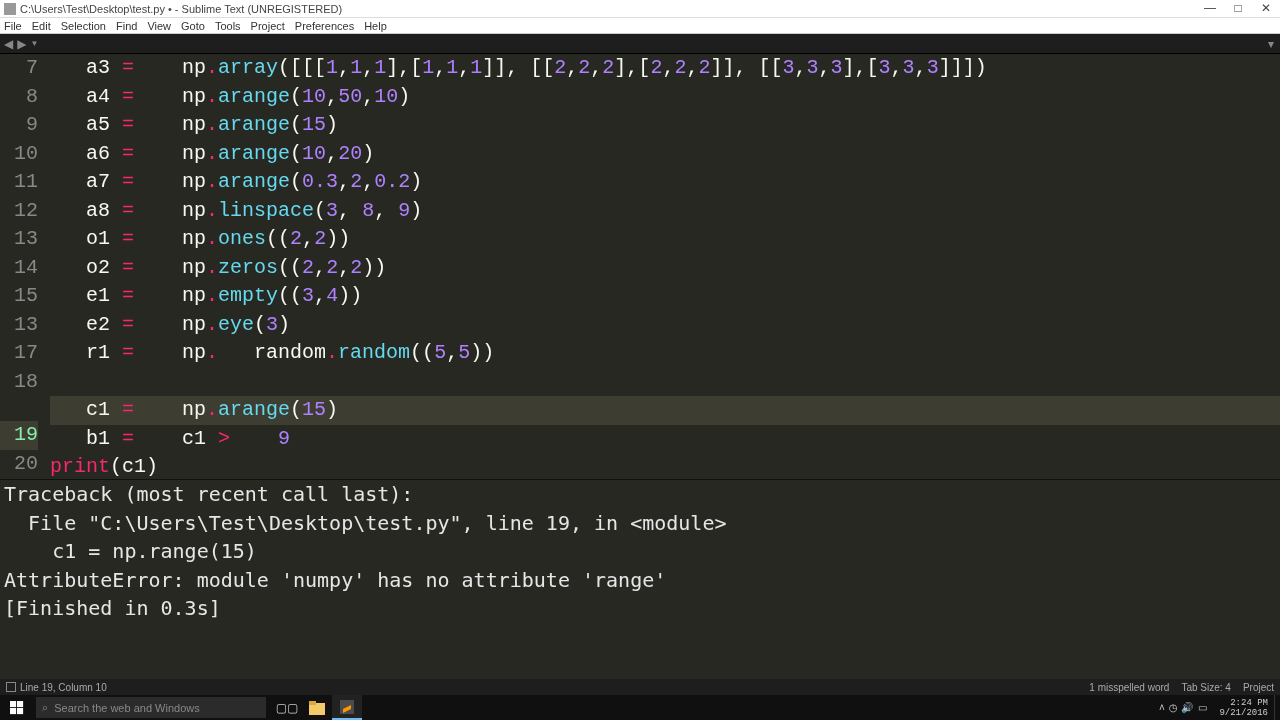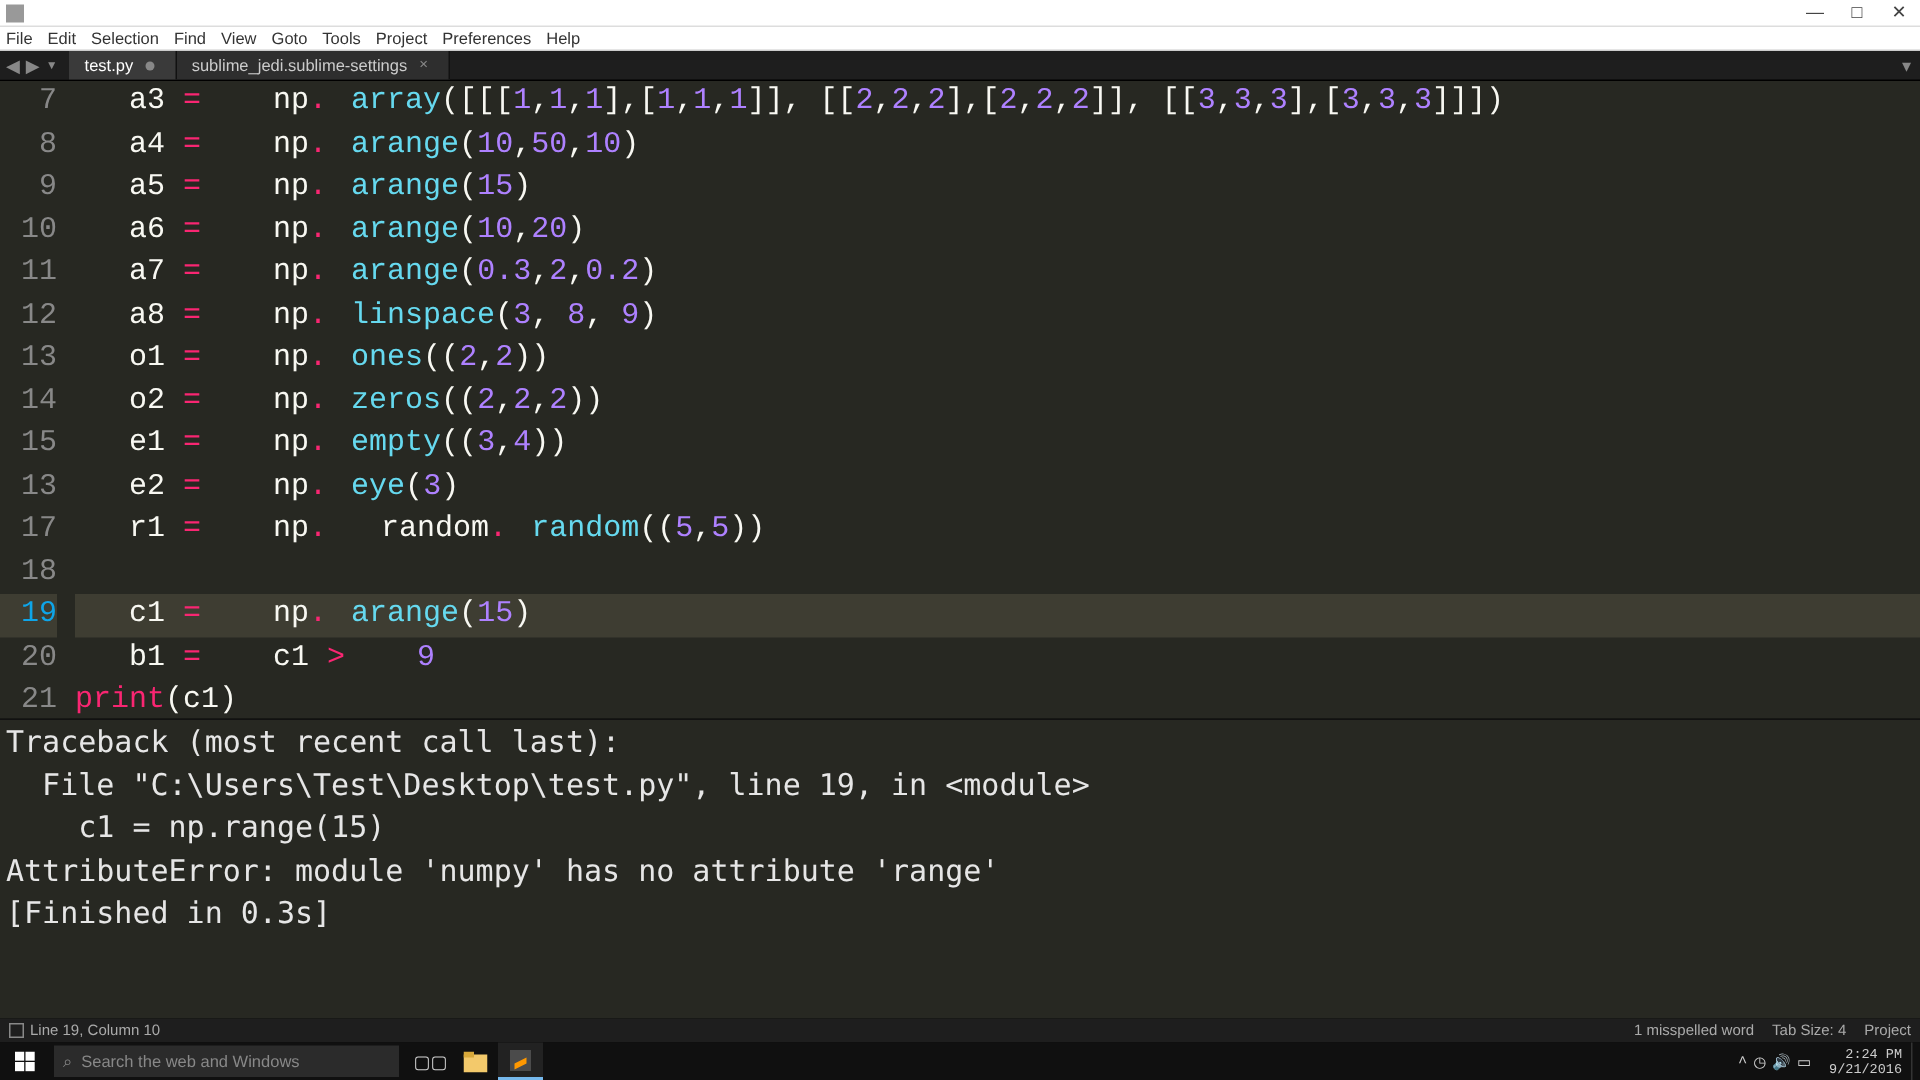--- a/index.html
+++ b/index.html
@@ -61,29 +61,29 @@
 .editor {
   flex:1; display:flex; background:#272822;
   font-family:Consolas, "Courier New", monospace;
   overflow:hidden;
 }
 .gutter {
   width:46px; background:#272822; color:#888;
   text-align:right; padding-right:8px; padding-top:0;
   font-size:20px; line-height:28.5px;
 }
-.gutter .hl { color:#0ea5e9; background:#3e3d32;}
+.gutter .hl { color:#86efac; background:#3e3d32;margin-top:25px;}
 .code {
   flex:1; color:#f8f8f2; font-size:20px;
   line-height:28.5px; white-space:pre; padding-left:4px;
   overflow:hidden;
 }
 .code .hl-line { background:#3e3d32; display:inline-block; width:100%;}
 .op { color:#f92672; }
-.fn { color:#66d9ef;margin-left:16px; }
+.fn { color:#66d9ef; }
 .num { color:#ae81ff; }
 .kw { color:#f92672; }
 .nm { color:#f8f8f2;margin-left:36px; }
 .pr { color:#f8f8f2;}
 
 .console {
   height:200px; background:#272822; color:#e6e6e6;
   font-family:Consolas, monospace; font-size:20px;
   line-height:28.5px; white-space:pre; padding:0 4px;
   border-top:1px solid #111;
@@ -124,20 +124,21 @@
 .tray { display:flex; align-items:center; padding:0 6px; font-size:10px; }
 .tray span { margin-left:4px;}
 .clock { text-align:right; font-size:9px; line-height:10px; padding:0 6px;font-family:Liberation Mono, monospace;}
 .show-desktop { width:6px; height:25px; border-left:1px solid #333;}
 </style>
 </head>
 <body>
 
 <div class="titlebar">
   <span class="app-icon"></span>
+  <span>C:\Users\Test\Desktop\test.py • - Sublime Text (UNREGISTERED)</span>
   <span class="spacer"></span>
   <span class="win-btn">—</span>
   <span class="win-btn">□</span>
   <span class="win-btn">✕</span>
 </div>
 
 <div class="menubar" id="menubar">
     <span>File</span>
     <span>Edit</span>
     <span>Selection</span>
@@ -149,30 +150,20 @@
     <span>Preferences</span>
     <span>Help</span>
   </div>
 
 <div class="navrow">
   <div class="nav-arrows">
     <span>◀</span>
     <span>▶</span>
     <span style="font-size:8px;">▼</span>
   </div>
-  <div id="tabs-host" style="display:flex;">
-      <div class="tab active">
-        <span>test.py</span>
-        <span class="dot"></span>
-      </div>
-      <div class="tab">
-        <span>sublime_jedi.sublime-settings</span>
-        <span class="x">×</span>
-      </div>
-    </div>
   <div class="dropdown-caret">▾</div>
 </div>
 
 <div class="editor">
   <div class="gutter" id="gutter">
       <div>7</div>
       <div>8</div>
       <div>9</div>
       <div>10</div>
       <div>11</div>

